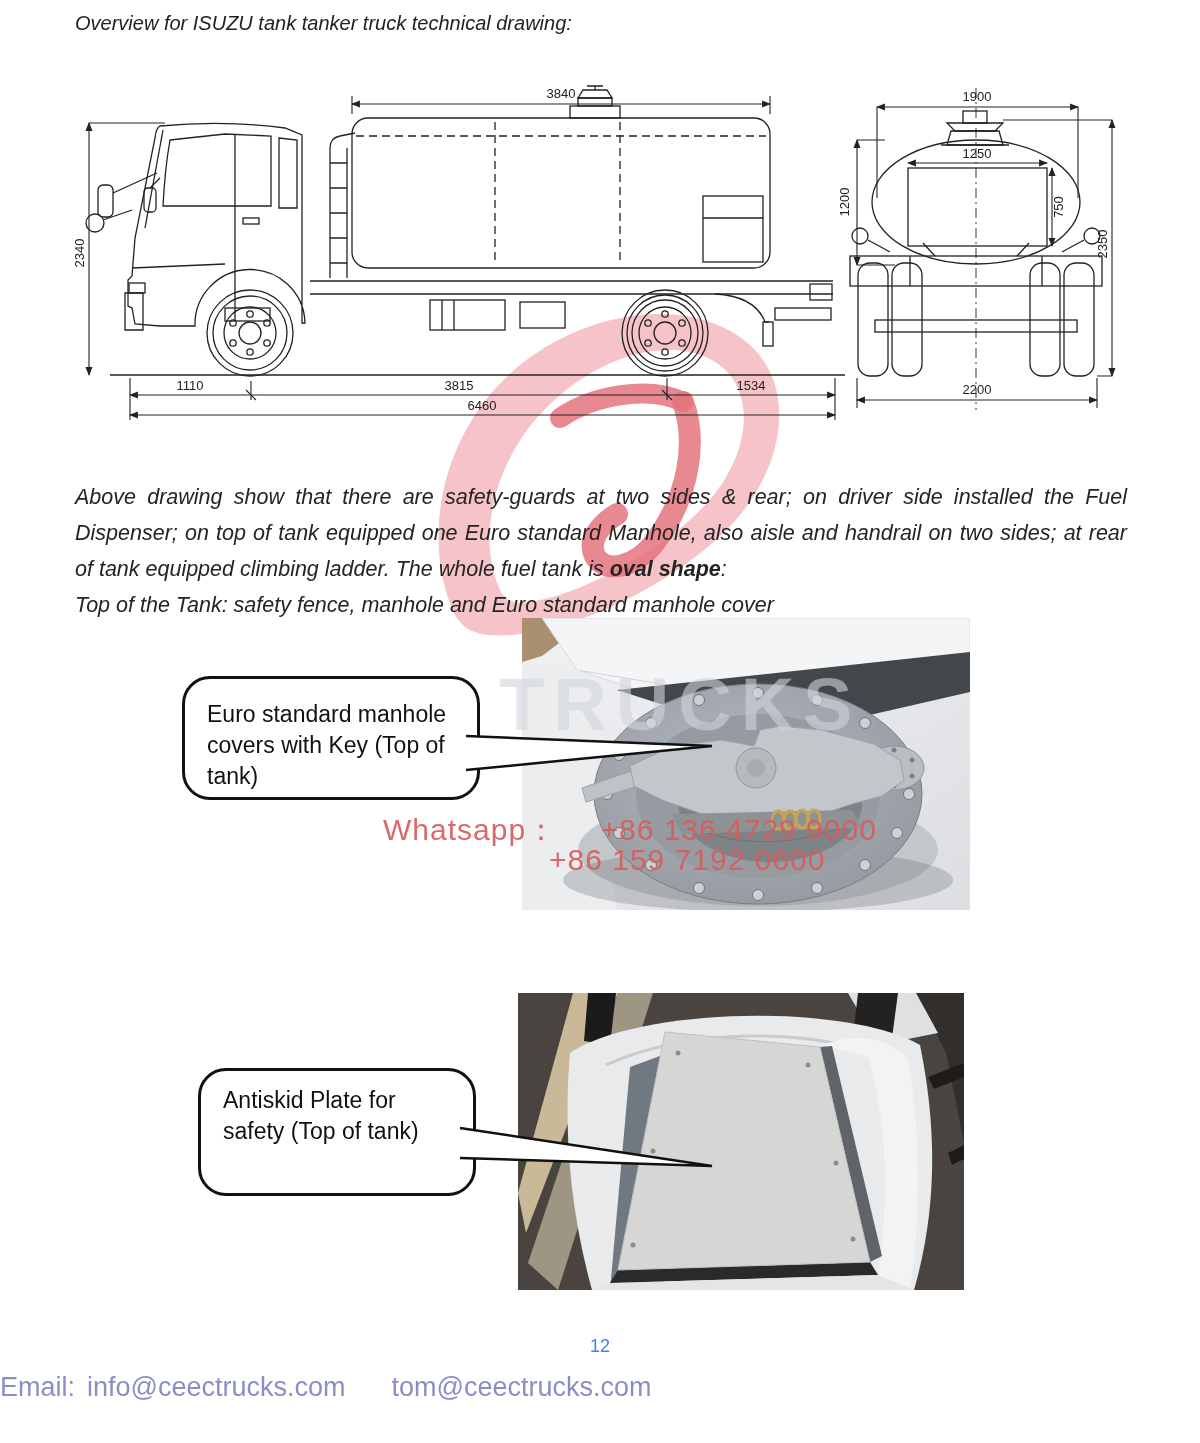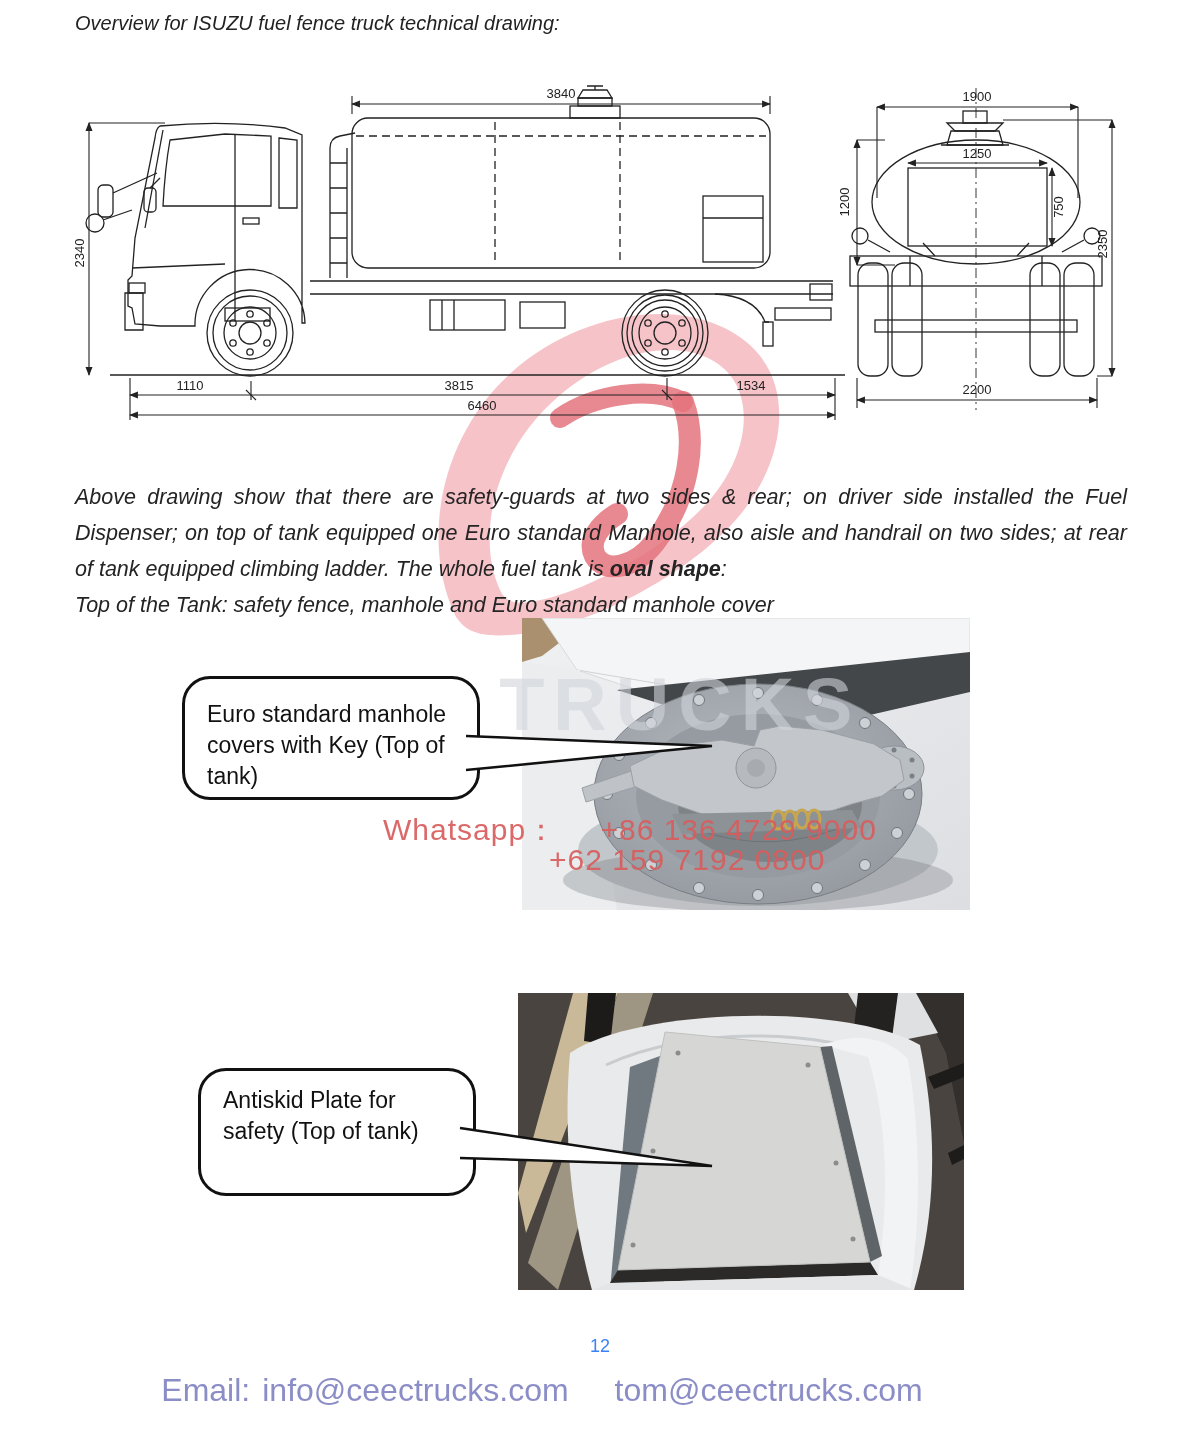--- a/index.html
+++ b/index.html
@@ -34,31 +34,31 @@
   .beak{z-index:11;}
   .beak1{left:464px;top:728px;}
   .beak2{left:458px;top:1120px;}
   
   .wa{z-index:12;color:rgba(216,92,92,0.92);font-size:30px;letter-spacing:1px;}
   .wa1{left:383px;top:810px;}
   .wa1 .num{margin-left:34px;}
   .wa2{left:549px;top:843px;}
   
   .pagenum{left:0;top:1336px;width:1200px;text-align:center;font-size:18px;color:#3b82f6;z-index:2;}
-  .emails{left:0;top:1372px;width:1084px;display:flex;justify-content:center;
-          align-items:baseline;font-size:32px;color:#8b8dc7;z-index:2;}
+  .emails{left:0;top:1372px;width:1084px;display:flex;
+          align-items:baseline;font-size:27px;color:#8b8dc7;z-index:2;}
   .emails .e1{margin-left:12px;}
   .emails .e2{margin-left:46px;}
 </style>
 </head>
 <body>
 
 <div class="page">
 
-  <div class="abs title">Overview for ISUZU fuel fence truck technical drawing:</div>
+  <div class="abs title">Overview for ISUZU tank tanker truck technical drawing:</div>
 
   <svg class="abs svg-wm" width="390" height="330" viewBox="0 0 390 330">
     <path fill-rule="evenodd" fill="#f5b9be" opacity="0.85" d="M30,305 C-5,230 15,120 95,55 C175,-8 280,-12 330,40 C368,80 360,150 315,205
          C265,265 160,320 85,325 C55,327 40,322 30,305 Z
          M75,280 C50,225 70,140 135,85 C200,30 275,28 305,65 C330,97 320,150 283,192
          C240,240 155,285 105,292 C88,294 80,291 75,280 Z"></path>
     <path fill="none" stroke="#e4737c" stroke-width="20" stroke-linecap="round" opacity="0.85" d="M135,108 C170,84 225,76 258,92"></path>
     <path fill="none" stroke="#e4737c" stroke-width="22" stroke-linecap="round" opacity="0.85" d="M258,92 C272,130 265,185 230,232 C210,258 180,264 170,246 C162,230 176,214 192,204"></path>
   </svg>
 
@@ -290,21 +290,21 @@
   </div>
   <svg class="abs beak beak1" width="256" height="46" viewBox="0 0 256 46">
     <path d="M2,8 L248,18 L2,42" fill="#ffffff" stroke="#111" stroke-width="2.5"></path>
   </svg>
 
   <div class="abs wa wa1">
     <span>Whatsapp：</span>
     <span class="num">+86 136 4729 9000</span>
   </div>
   <div class="abs wa wa2">
-    <span>+62 159 7192 0800</span>
+    <span>+86 159 7192 0600</span>
   </div>
 
   <div class="abs photo2">
     <svg width="446" height="297" viewBox="0 0 446 297">
       <rect width="446" height="297" fill="#49443f"></rect>
       <polygon points="55,0 100,0 8,240 0,200" fill="#c9b999"></polygon>
       <polygon points="100,0 135,0 40,297 10,270" fill="#d8cbb0" opacity="0.6"></polygon>
       <polygon points="70,0 98,0 92,52 66,48" fill="#1c1b1a"></polygon>
       <polygon points="398,0 446,0 446,150 428,60" fill="#322f2c"></polygon>
       <polygon points="330,0 398,0 420,40 360,52" fill="#dfe0e1"></polygon>

